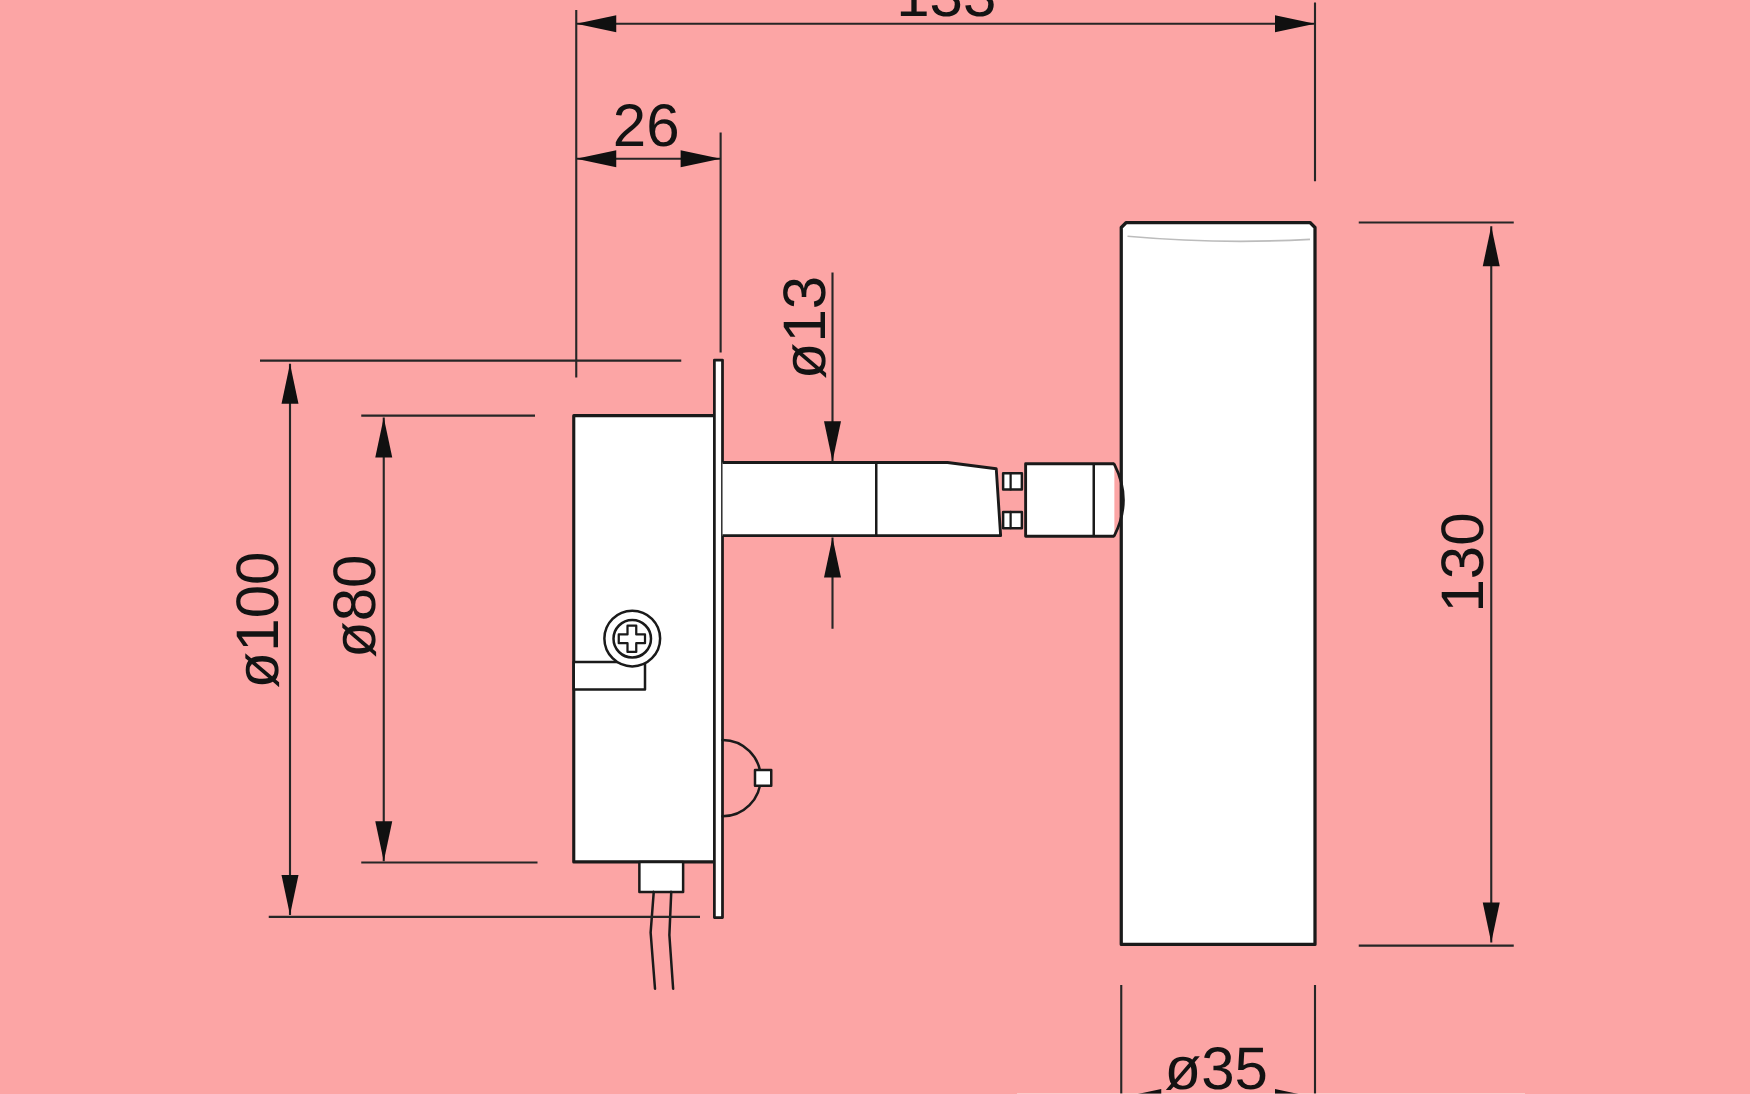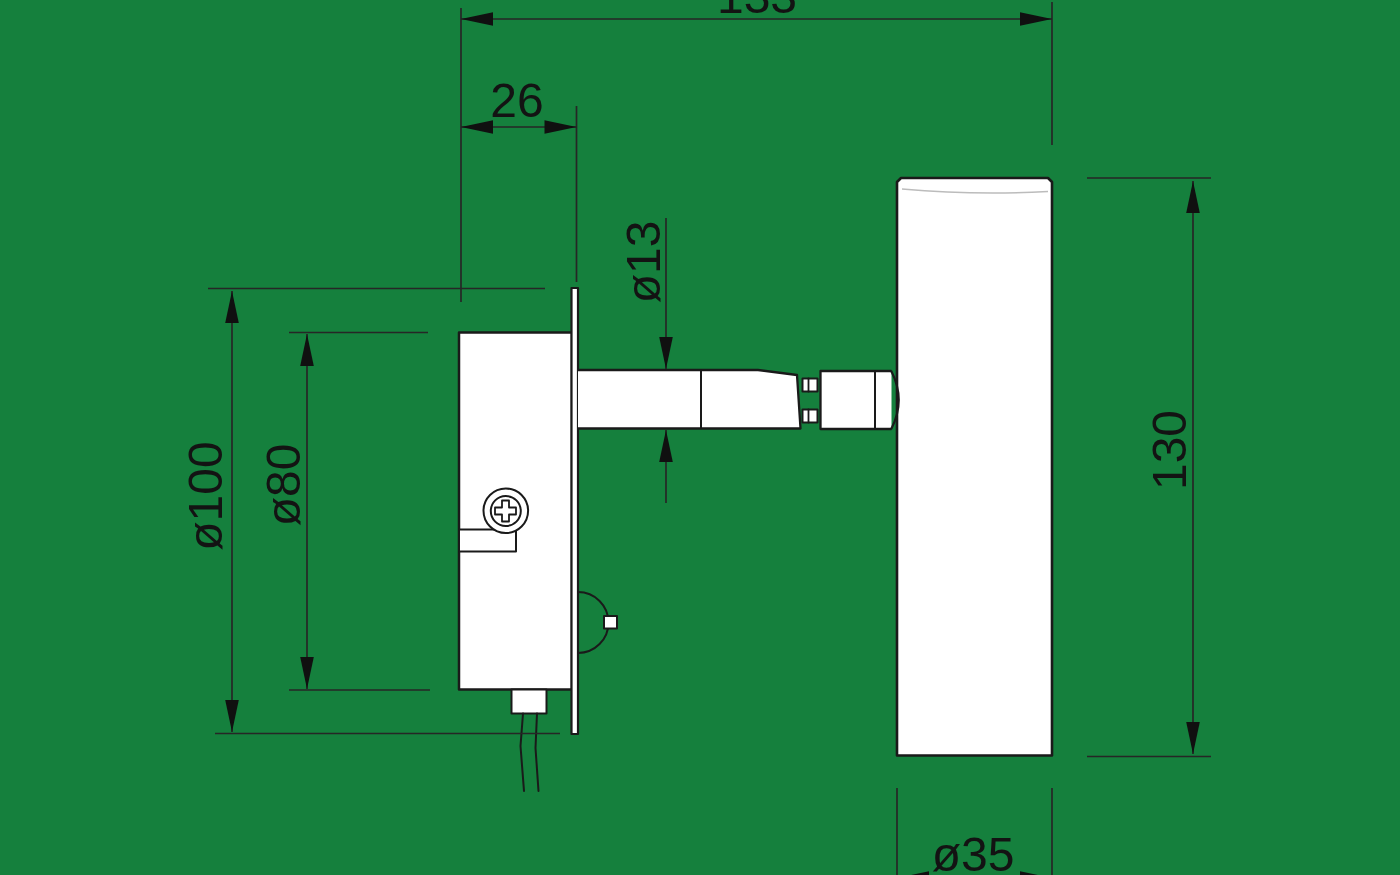--- a/index.html
+++ b/index.html
@@ -1,16 +1,16 @@
 <!DOCTYPE html>
 <html><head>
 <meta charset="utf-8">
 <style>
   html,body { margin:0; padding:0; background:#ffffff; }
-  .stage { position:relative; width:1400px; height:875px; background:#15803d; overflow:hidden; }
+  .stage { position:relative; width:1400px; height:875px; background:#fca5a5; overflow:hidden; }
   svg { display:block; }
   .obj   { fill:none; stroke:#1a1a1a; stroke-width:2.5; stroke-linejoin:round; stroke-linecap:round; }
   .objf  { fill:#ffffff; stroke:#1a1a1a; stroke-width:2.5; stroke-linejoin:round; }
   .thin  { stroke-width:2; }
   .dim   { fill:none; stroke:#262626; stroke-width:1.7; stroke-linecap:butt; }
   .arrow { fill:#101010; stroke:none; }
   .seam  { fill:none; stroke:#bcbcbc; stroke-width:1.4; }
   .lbl   { font-family:"Liberation Sans", sans-serif; font-size:48px; fill:#131313; }
 </style>
 </head>

